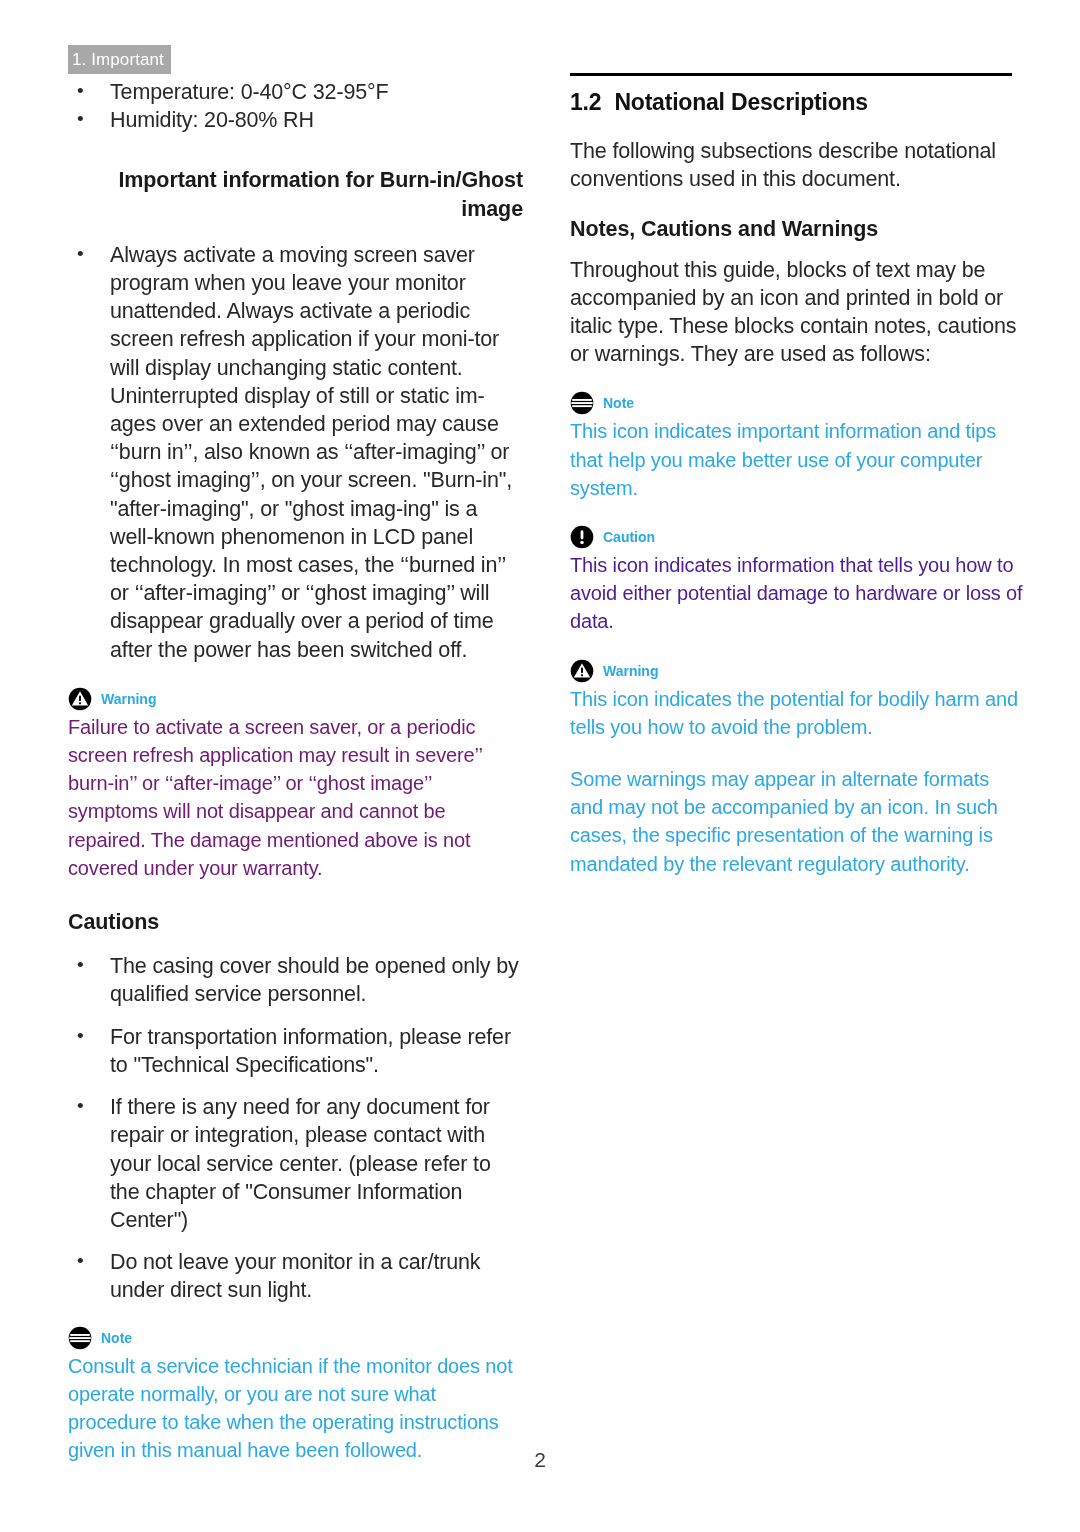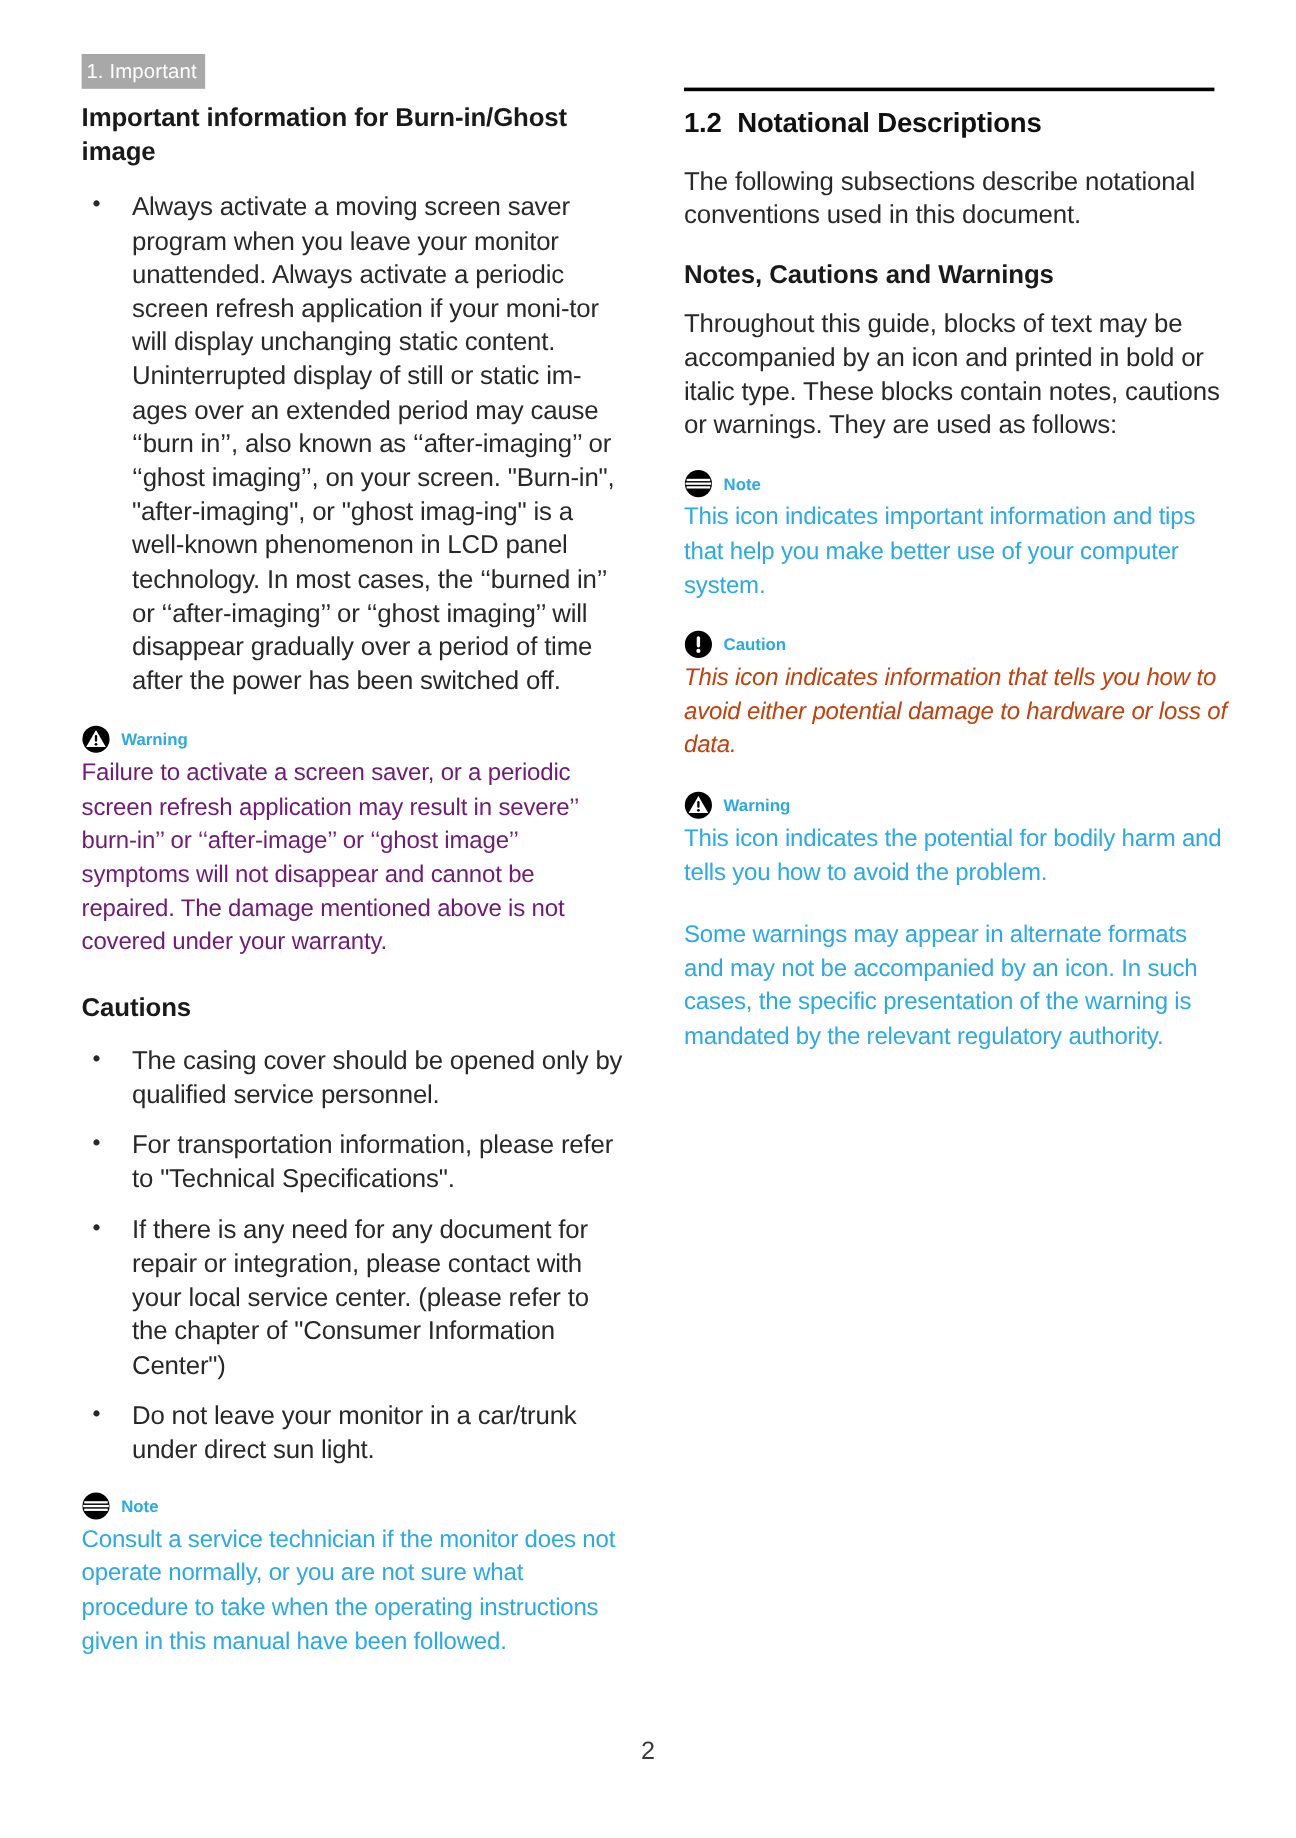--- a/index.html
+++ b/index.html
@@ -144,22 +144,26 @@
 </style>
 </head>
 <body>
 
 <div class="page">
 
   <div class="running-header">1. Important</div>
 
   <div class="col col-left" style="top:78px;">
 
-
-    <div class="sub-head" style="margin-top:6px;">Important information for Burn-in/Ghost image</div>
+    <ul class="bullets tight">
+      <li>Temperature: 0-40°C 32-95°F</li>
+      <li>Humidity: 20-80% RH</li>
+    </ul>
+
+    <div class="sub-head" style="margin-top:32px;text-align:right;">Important information for Burn-in/Ghost image</div>
 
     <ul class="bullets" style="margin-top:18px;">
       <li>Always activate a moving screen saver program when you leave your monitor unattended. Always activate a periodic screen refresh application if your moni-tor will display unchanging static content. Uninterrupted display of still or static im-ages over an extended period may cause ‘‘burn in’’, also known as ‘‘after-imaging’’ or ‘‘ghost imaging’’, on your screen. "Burn-in", "after-imaging", or "ghost imag-ing" is a well-known phenomenon in LCD panel technology. In most cases, the ‘‘burned in’’ or ‘‘after-imaging’’ or ‘‘ghost imaging’’ will disappear gradually over a period of time after the power has been switched off.</li>
     </ul>
 
     <div class="callout" style="margin-top:22px;">
       <div class="callout-head">
         <svg class="icon" viewBox="0 0 24 24">
           <circle cx="12" cy="12" r="11.3" fill="#000000"></circle>
           <path d="M12 4.3 L20.2 18.6 L3.8 18.6 Z" fill="#ffffff"></path>
@@ -224,21 +228,21 @@
 
     <div class="callout" style="margin-top:22px;">
       <div class="callout-head">
         <svg class="icon" viewBox="0 0 24 24">
           <circle cx="12" cy="12" r="11.3" fill="#000000"></circle>
           <rect x="10.6" y="5.3" width="2.8" height="9.2" rx="1.4" fill="#ffffff"></rect>
           <circle cx="12" cy="17.4" r="1.75" fill="#ffffff"></circle>
         </svg>
         <span class="callout-label" style="color:#2BA9E4;">Caution</span>
       </div>
-      <div class="callout-body" style="color:#c2410c;font-style:italic;">This icon indicates information that tells you how to avoid either potential damage to hardware or loss of data.</div>
+      <div class="callout-body" style="color:#4c1d95;">This icon indicates information that tells you how to avoid either potential damage to hardware or loss of data.</div>
     </div>
 
     <div class="callout" style="margin-top:22px;">
       <div class="callout-head">
         <svg class="icon" viewBox="0 0 24 24">
           <circle cx="12" cy="12" r="11.3" fill="#000000"></circle>
           <path d="M12 4.3 L20.2 18.6 L3.8 18.6 Z" fill="#ffffff"></path>
           <rect x="11.05" y="8.6" width="1.9" height="5.6" rx="0.9" fill="#000000"></rect>
           <circle cx="12" cy="16.3" r="1.15" fill="#000000"></circle>
         </svg>

